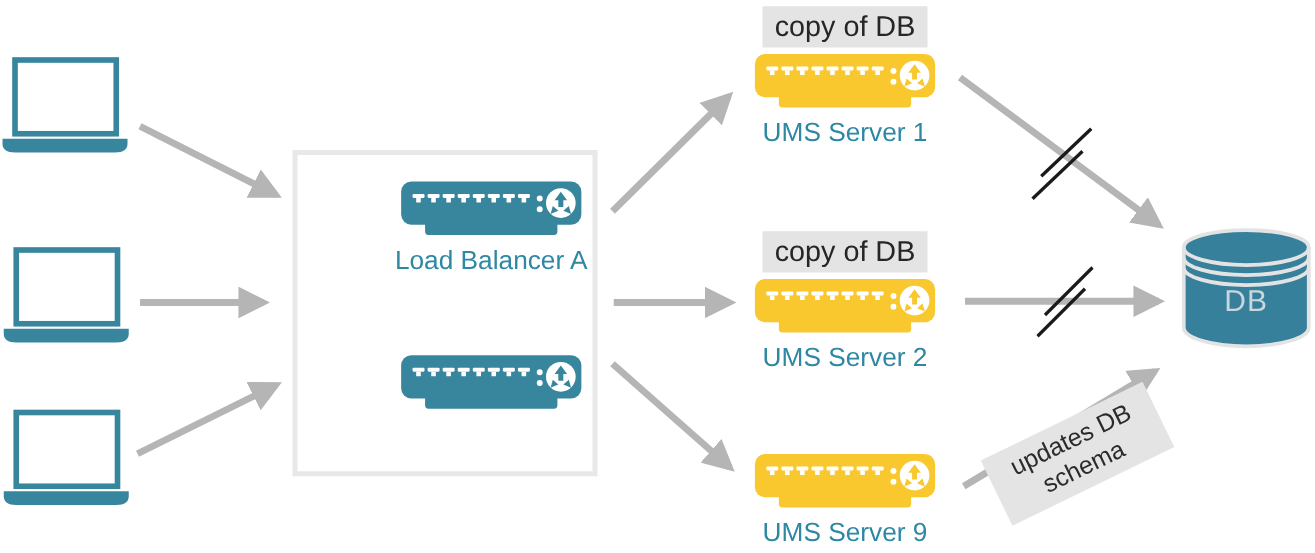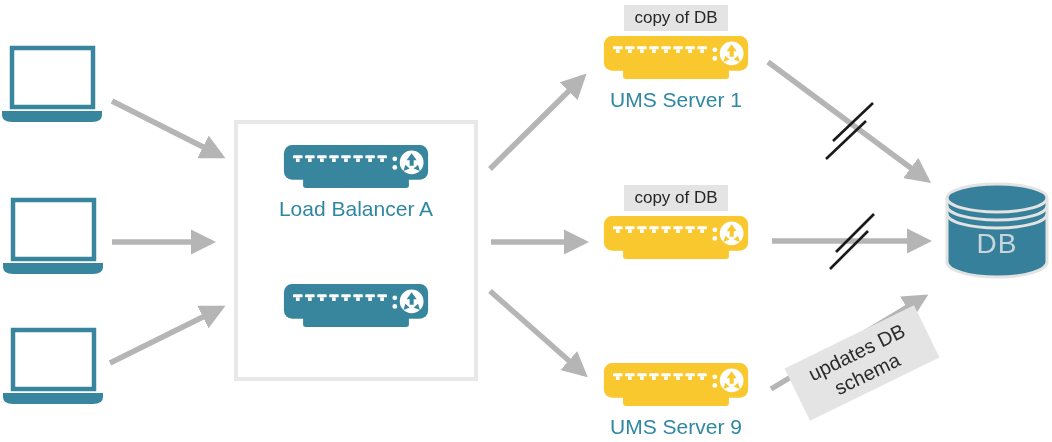--- a/index.html
+++ b/index.html
@@ -2,30 +2,30 @@
 <html><head>
 <meta charset="utf-8">
 <style>
   html,body{margin:0;padding:0;background:#fff;font-family:"Liberation Sans",sans-serif;}
   .canvas{position:relative;width:1052px;height:442px;background:#fff;overflow:hidden;}
   .overlay{position:absolute;left:0;top:0;width:1052px;height:442px;z-index:1;}
   .node-abs{position:absolute;z-index:2;}
   .laptop{width:104px;height:80px;color:#38869e;}
   .lb-box{position:absolute;left:234px;top:120px;width:236px;height:253px;
           border:4px solid #e8e8e8;background:#fff;z-index:2;}
-  .lb-group{position:absolute;left:0;width:100%;display:flex;flex-direction:column;align-items:center;}
+  .lb-group{position:absolute;left:0;width:100%;display:flex;flex-direction:column;align-items:center;padding-left:37px;}
   .server-icon{width:146px;height:46px;display:block;}
   .teal{color:#38869e;}
   .yellow{color:#f9c72e;}
   .node-label{margin-top:7px;font-size:21px;color:#2e87a3;text-align:center;white-space:nowrap;}
   .ums-col{position:absolute;width:150px;display:flex;flex-direction:column;align-items:center;z-index:2;}
-  .badge{background:#e4e4e4;color:#262626;font-size:17px;padding:3px 10px;margin-bottom:4px;white-space:nowrap;}
+  .badge{background:#e4e4e4;color:#262626;font-size:23px;padding:3px 10px;margin-bottom:4px;white-space:nowrap;}
   .db-node{position:absolute;left:944px;top:176px;width:106px;height:108px;z-index:2;}
   .db-node .db-text{position:absolute;left:0;right:0;top:52px;text-align:center;
-                    color:#c9d6dc;font-size:28px;letter-spacing:1px;}
+                    color:#c9d6dc;font-size:24px;letter-spacing:1px;}
   .db-line{fill:none;stroke:#e3e3e3;stroke-width:3;}
   .schema-note{position:absolute;left:790px;top:334px;width:144px;z-index:3;
                background:#e4e4e4;color:#2b2b2b;font-size:20px;line-height:1.2;
                text-align:center;padding:5px 0;transform:rotate(-26deg);}
   .arrow{stroke:#b5b5b5;stroke-width:5.5;}
   .slash{stroke:#1a1a1a;stroke-width:2.6;}
 </style>
 </head>
 <body>
 
@@ -203,20 +203,21 @@
         <circle cx="122.5" cy="16" r="2.6"></circle>
           <circle cx="122.5" cy="25.5" r="2.6"></circle>
         <circle cx="141" cy="20" r="13"></circle>
       </g>
       <g fill="currentColor">
         <path d="M141,10 l-5.5,7.5 h3.3 v6 h4.4 v-6 h3.3 Z"></path>
         <path d="M132,29.5 l2,-7 l4.8,4.2 Z"></path>
         <path d="M150,29.5 l-2,-7 l-4.8,4.2 Z"></path>
       </g>
     </svg>
+    <div class="node-label">UMS Server 2</div>
   </div>
 
   <div class="ums-col" style="left:601px;top:362px">
     <svg class="server-icon yellow" viewBox="0 0 160 50">
       <rect x="22" y="28" width="116" height="20" rx="3" fill="currentColor"></rect>
       <rect x="1" y="1" width="158" height="38" rx="9" fill="currentColor"></rect>
       <g fill="#fff">
         <rect x="11" y="12" width="10.5" height="3.5" rx="1"></rect>
           <rect x="14.2" y="15.5" width="4" height="4"></rect>
         <rect x="24.2" y="12" width="10.5" height="3.5" rx="1"></rect>

